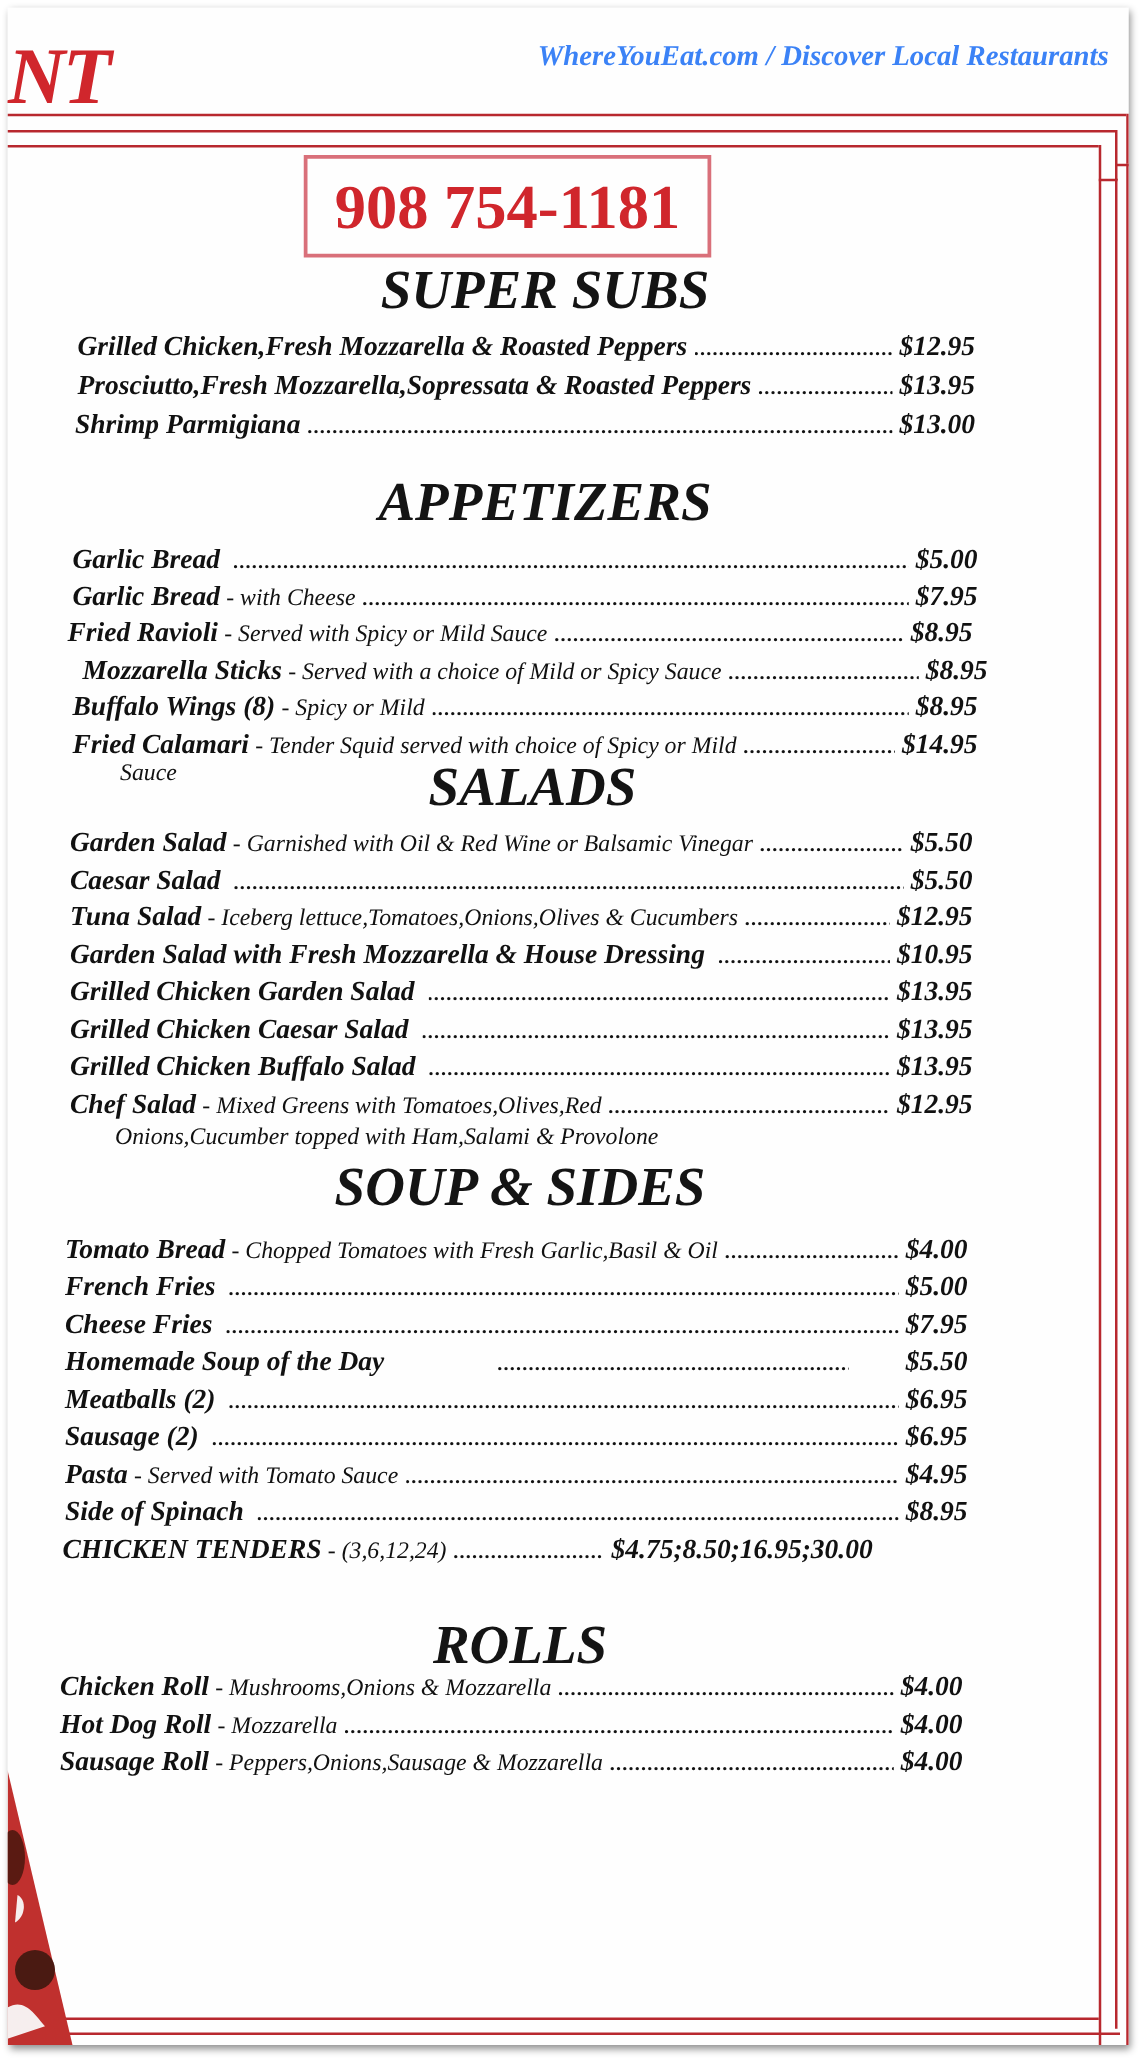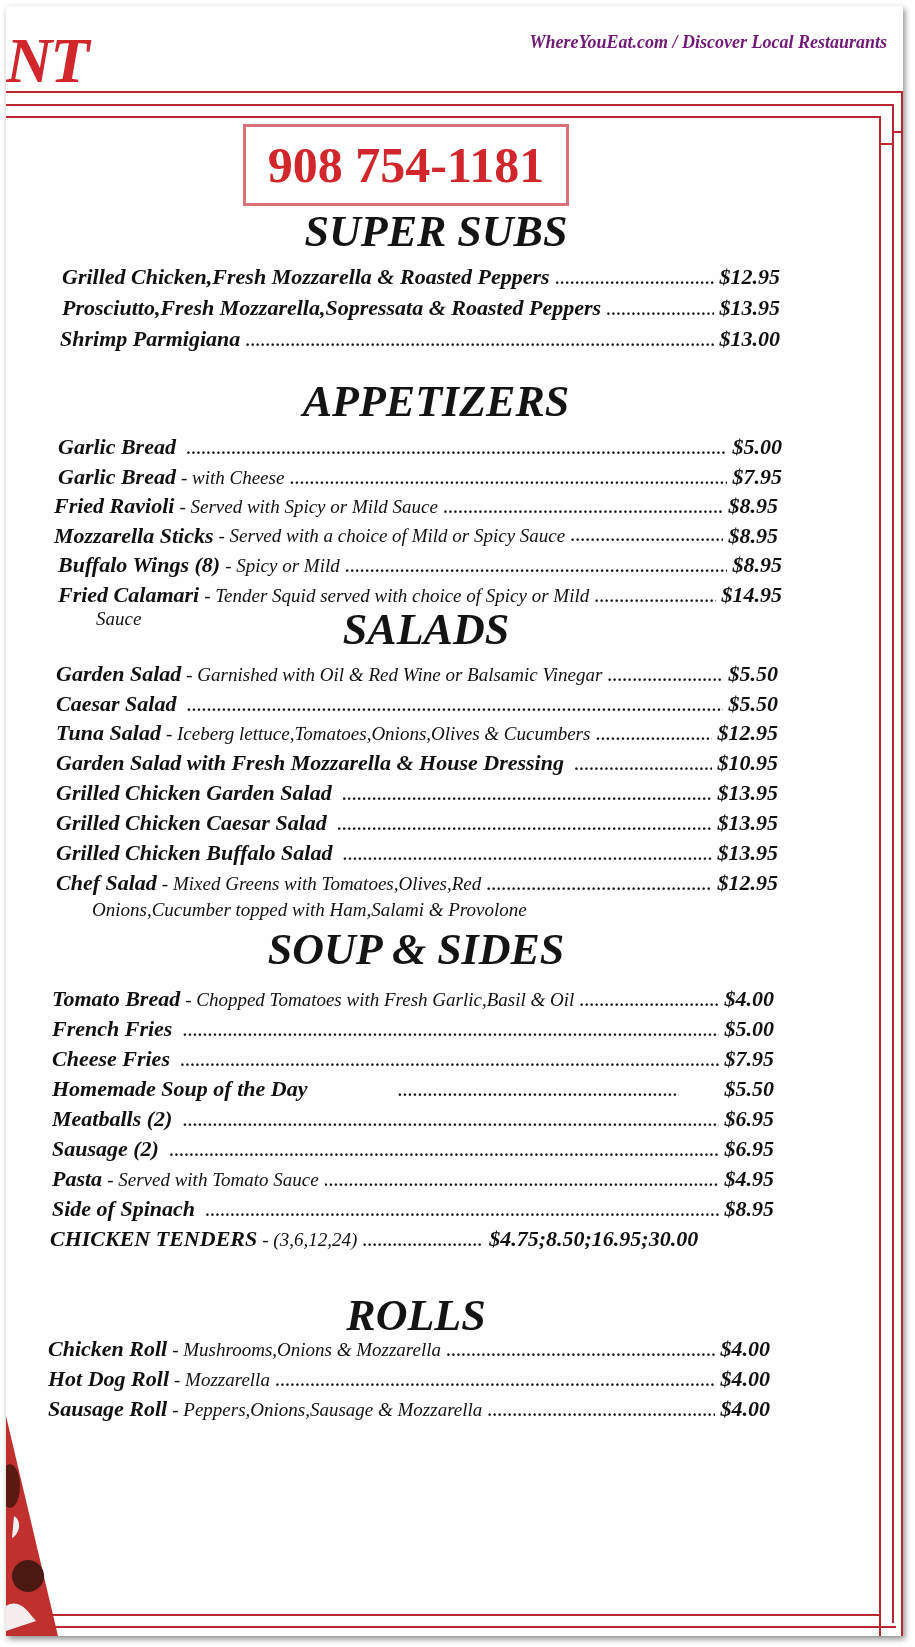--- a/index.html
+++ b/index.html
@@ -1,19 +1,19 @@
 <!DOCTYPE html>
 <html><head>
 <meta charset="utf-8">
 <style>
   html, body { margin:0; padding:0; }
   body { width:915px; height:1647px; background:#ffffff; position:relative; overflow:hidden; font-family:"Liberation Serif", serif; }
   .page { position:absolute; left:6px; top:6px; width:897px; height:1630px; background:#fefefe; box-shadow:2px 3px 6px rgba(0,0,0,0.45); overflow:hidden; }
   .brand-frag { position:absolute; left:0; top:18px; font-size:64px; font-weight:bold; font-style:italic; color:#d0262c; letter-spacing:-2px; }
-  .site-header { position:absolute; right:16px; top:26px; font-size:18px; font-style:italic; font-weight:bold; color:#701a75; }
+  .site-header { position:absolute; right:16px; top:26px; font-size:23px; font-style:italic; font-weight:bold; color:#3b82f6; }
   .hline { position:absolute; height:2px; background:#b8282e; }
   .vline { position:absolute; width:2px; background:#b8282e; }
   .phone-box { position:absolute; left:237px; top:118px; width:326px; height:82px; border:3px solid #d9707a; box-sizing:border-box; display:flex; align-items:center; justify-content:center; }
   .phone { font-size:50px; font-weight:bold; color:#d0262c; letter-spacing:0px; }
   .section-title { position:absolute; left:0; width:860px; text-align:center; font-size:44px; font-weight:bold; font-style:italic; color:#141414; }
   .item { position:absolute; display:flex; align-items:baseline; white-space:nowrap; font-style:italic; color:#111; }
   .item .name { font-weight:bold; font-size:22px; }
   .item .desc { font-size:19px; font-weight:normal; margin-left:5px; }
   .item .dots { flex:1; overflow:hidden; margin:0 6px; font-size:16px; font-weight:bold; letter-spacing:1px; }
   .item .dots::before { content:"...................................................................................................................................................................................................................................."; }
@@ -76,21 +76,21 @@
       <span class="desc">- with Cheese</span>
       <span class="dots"></span>
       <span class="price">$7.95</span>
   </div>
   <div class="item" style="left:48px; top:487px; width:724px;">
     <span class="name">Fried Ravioli</span>
       <span class="desc">- Served with Spicy or Mild Sauce</span>
       <span class="dots"></span>
       <span class="price">$8.95</span>
   </div>
-  <div class="item" style="left:48px; top:517px; width:724px;align-items:center;">
+  <div class="item" style="left:60px; top:517px; width:724px;">
     <span class="name">Mozzarella Sticks</span>
       <span class="desc"> - Served with a choice of Mild or Spicy Sauce</span>
       <span class="dots"></span>
       <span class="price">$8.95</span>
   </div>
   <div class="item" style="left:52px; top:546px; width:724px;">
     <span class="name">Buffalo Wings (8)</span>
       <span class="desc">- Spicy or Mild</span>
       <span class="dots"></span>
       <span class="price">$8.95</span>

